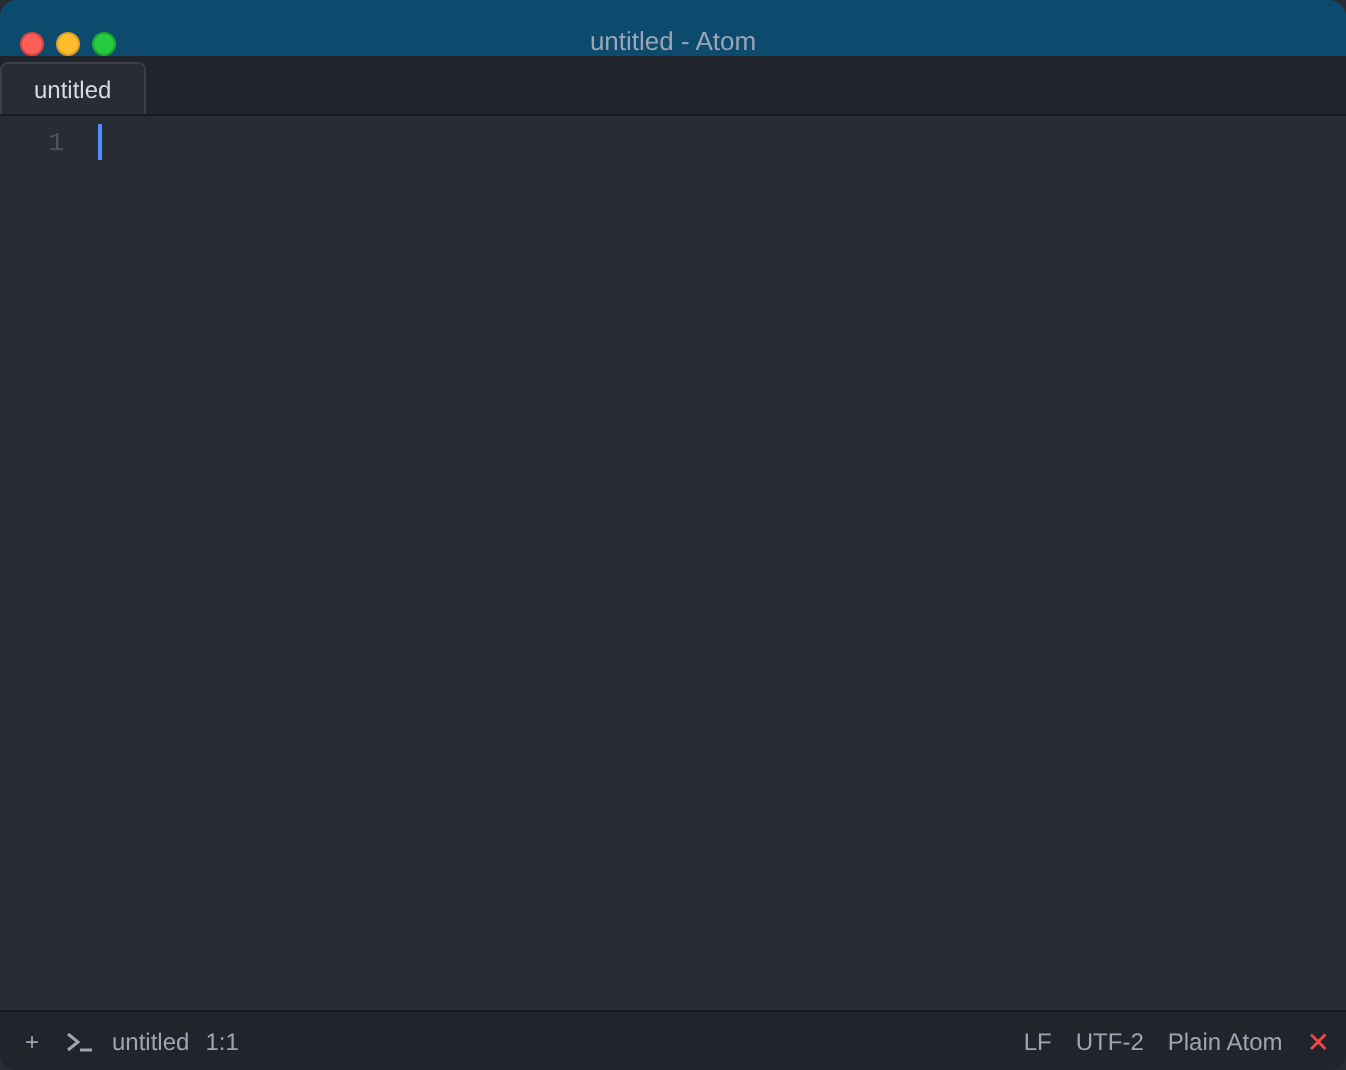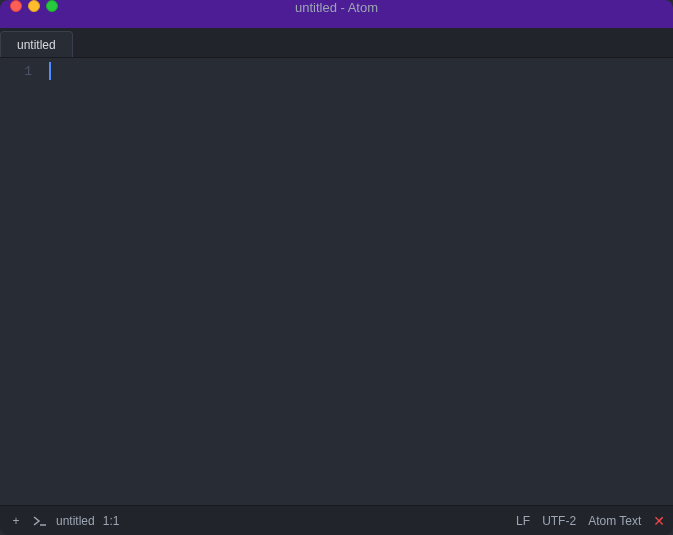--- a/index.html
+++ b/index.html
@@ -13,23 +13,23 @@
       height: 535px;
       background: #282c34;
       font-family: -apple-system, BlinkMacSystemFont, 'Segoe UI', sans-serif;
       overflow: hidden;
       border-radius: 8px;
     }
 
     
     .title-bar {
       height: 28px;
-      background: #4c1d95;
-      display: flex;
-      align-items: flex-start;
+      background: #0c4a6e;
+      display: flex;
+      align-items: flex-end;
       justify-content: center;
       position: relative;
       border-radius: 8px 8px 0 0;
     }
 
     .traffic-lights {
       position: absolute;
       left: 10px;
       display: flex;
       gap: 6px;
@@ -232,16 +232,16 @@
           <line x1="7" y1="9" x2="13" y2="9" stroke="#9da5b4" stroke-width="1.5"></line>
         </svg>
       </span>
     </div>
     <span class="status-text">untitled</span>
     <span class="status-text">1:1</span>
   </div>
   <div class="status-right">
     <span class="status-text">LF</span>
     <span class="status-text">UTF-2</span>
-    <span class="status-text">Atom Text</span>
+    <span class="status-text">Plain Atom</span>
     <span class="status-error-icon">✕</span>
   </div>
 </div>
 
 </body></html>

